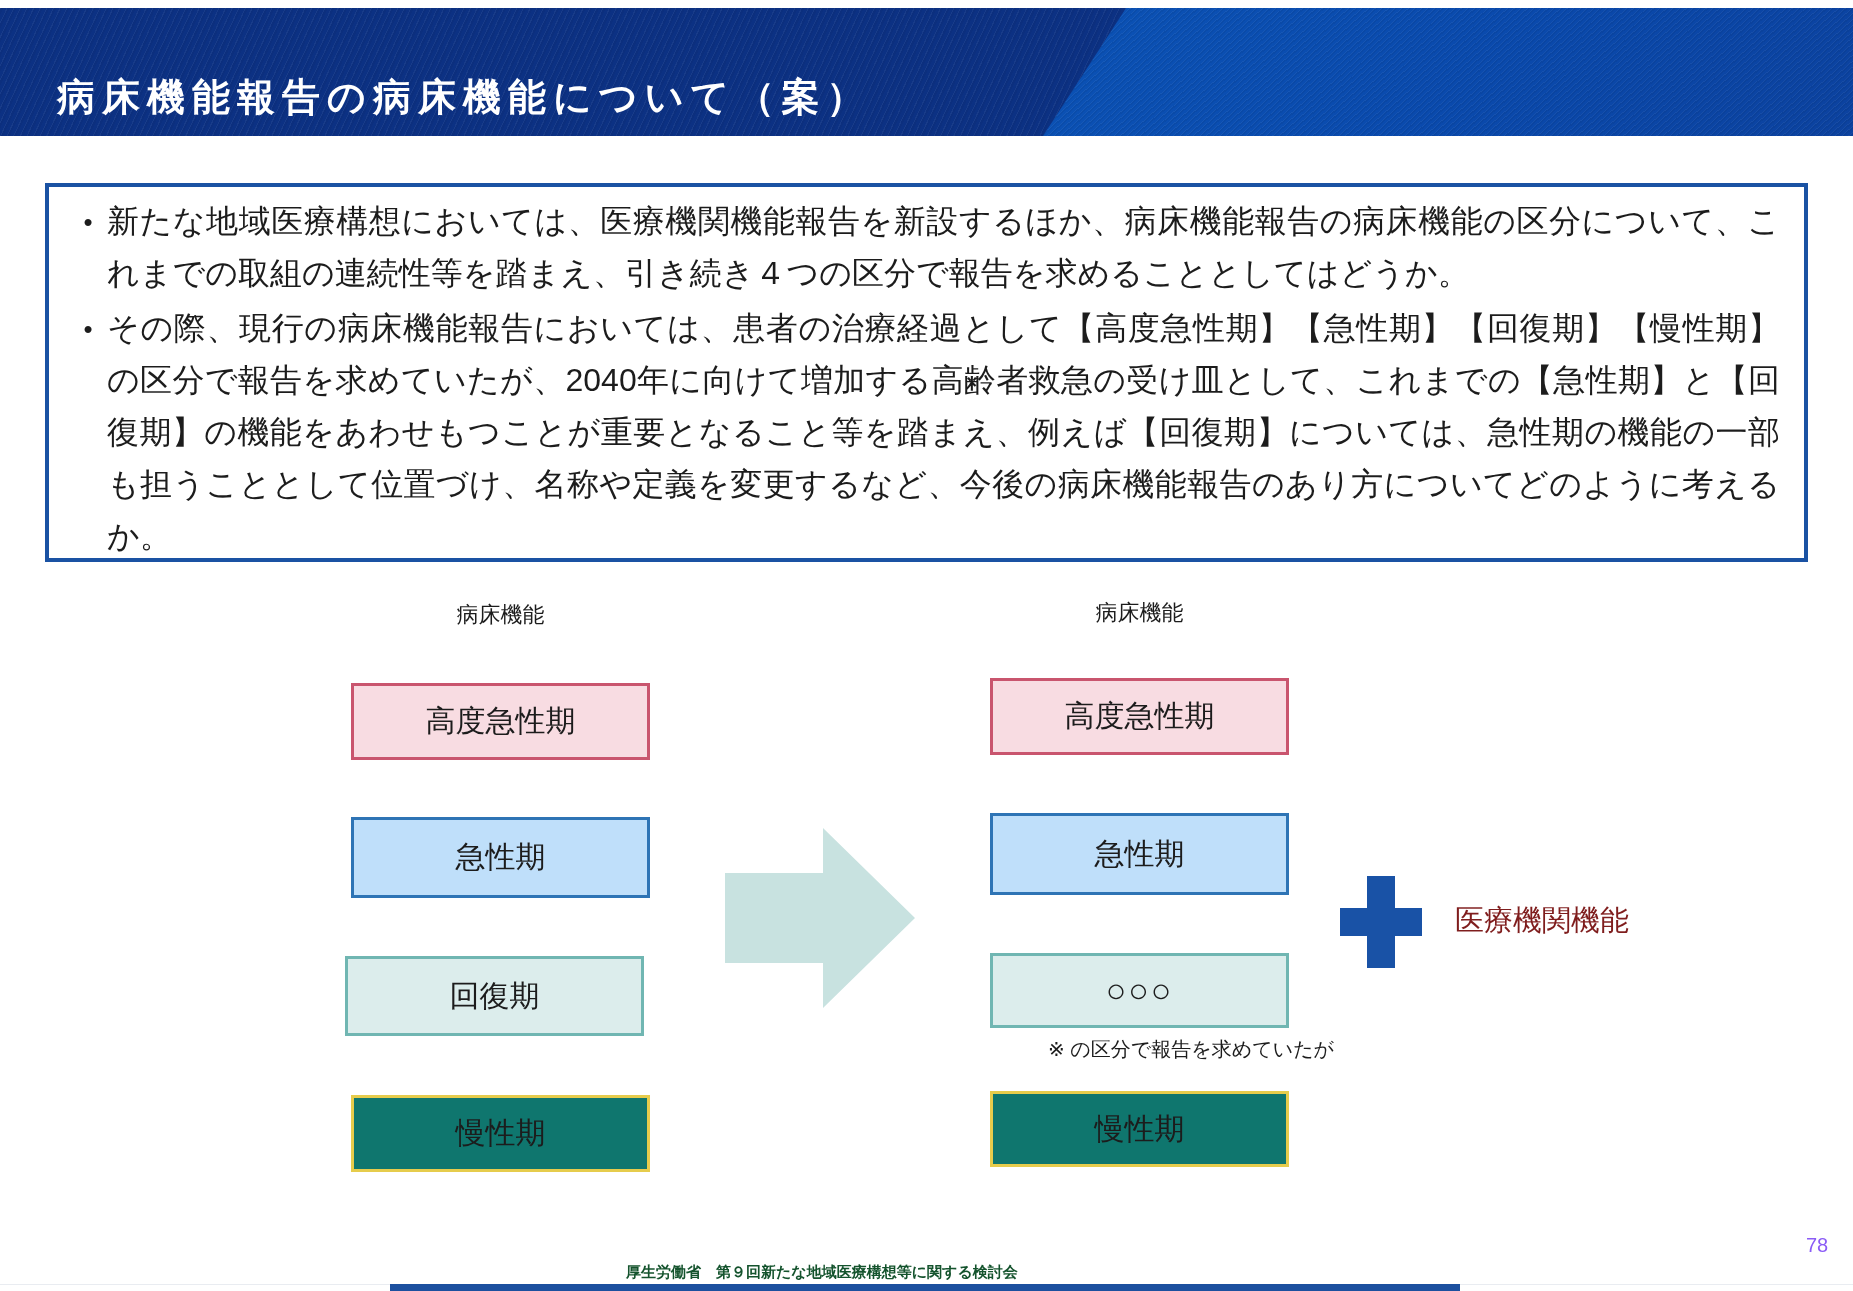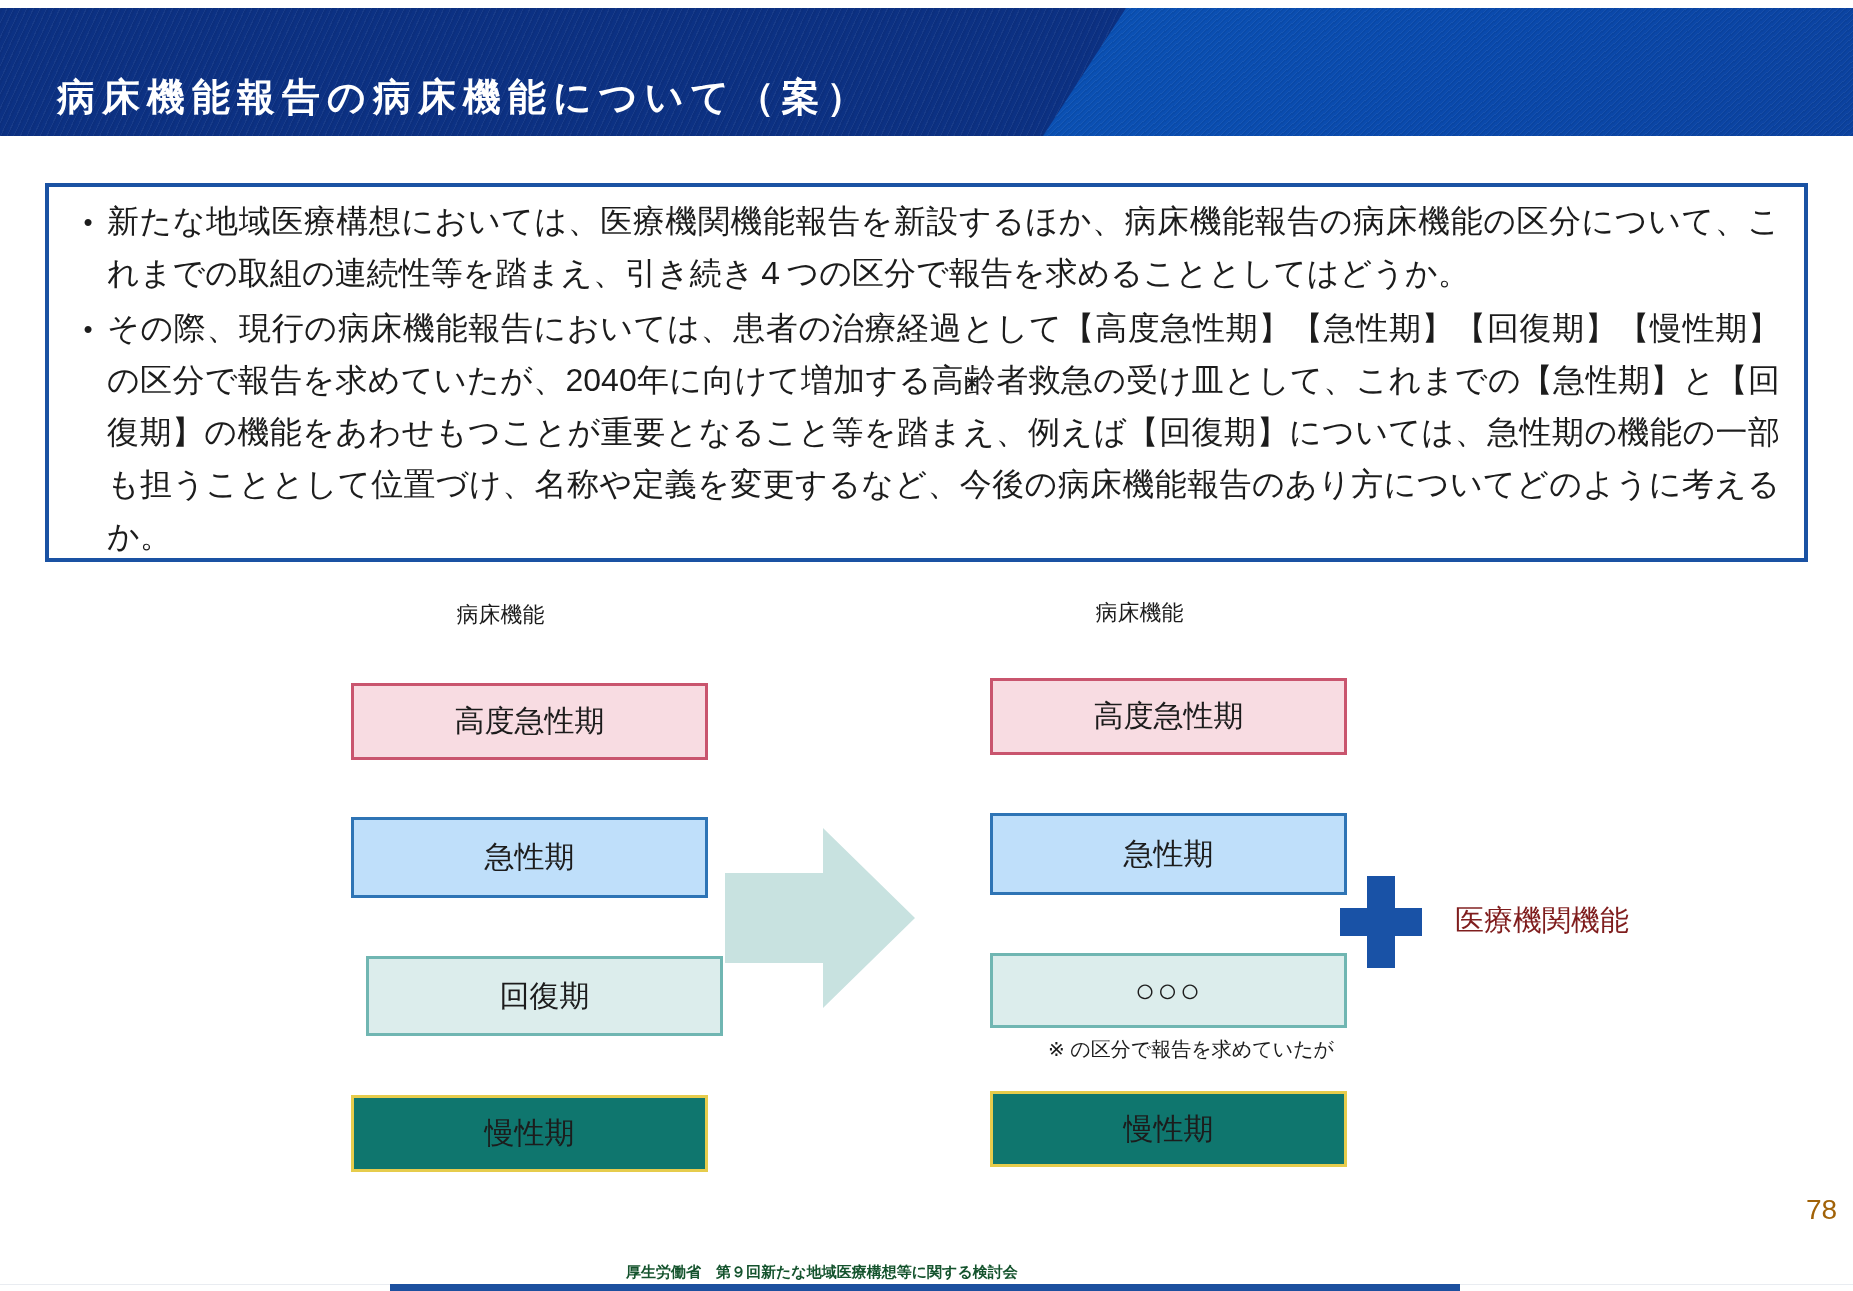--- a/index.html
+++ b/index.html
@@ -49,32 +49,32 @@
 
   
   .col-header{
     position:absolute;width:299px;text-align:center;
     font-size:22px;color:#1c1c1c;white-space:nowrap;
   }
   .col-header.left-col{left:351px;top:600px;}
   .col-header.right-col{left:990px;top:598px;}
 
   .fbox{
-    position:absolute;width:357px;box-sizing:border-box;
+    position:absolute;width:299px;box-sizing:border-box;
     display:flex;align-items:center;justify-content:center;
     font-size:30px;color:#1c1c1c;border:3px solid;
   }
   .fbox.pink  {background:#f8dce2;border-color:#c9556e;}
   .fbox.blue  {background:#bfdffa;border-color:#2e74b5;}
   .fbox.teal  {background:#dcedec;border-color:#70b6b2;}
   .fbox.yellow{background:#0f766e;border-color:#e6cc4c;}
 
   .lbox-1{left:351px;top:683px;height:77px;}
   .lbox-2{left:351px;top:817px;height:81px;}
-  .lbox-3{left:366px;top:956px;height:80px;}
+  .lbox-3{left:345px;top:956px;height:80px;}
   .lbox-4{left:351px;top:1095px;height:77px;}
 
   .rbox-1{left:990px;top:678px;height:77px;}
   .rbox-2{left:990px;top:813px;height:82px;}
   .rbox-3{left:990px;top:953px;height:75px;font-size:34px;letter-spacing:2px;}
   .rbox-4{left:990px;top:1091px;height:76px;}
 
   .box-note{
     position:absolute;left:1048px;top:1036px;
     font-size:20px;color:#1c1c1c;white-space:nowrap;
@@ -86,22 +86,22 @@
     position:absolute;left:1455px;top:901px;
     font-size:29px;color:#7f1d1d;white-space:nowrap;
   }
 
   
   .footer-text{
     position:absolute;left:626px;top:1263px;
     font-size:15px;font-weight:bold;color:#14532d;white-space:nowrap;
   }
   .page-number{
-    position:absolute;left:1806px;top:1194px;
-    font-size:28px;color:#a16207;
+    position:absolute;left:1806px;top:1234px;
+    font-size:20px;color:#8b5cf6;
   }
   .bottom-hairline{
     position:absolute;left:0;top:1284px;width:1853px;height:1px;background:#e9ecf1;
   }
   .bottom-bar{
     position:absolute;left:390px;bottom:0;width:1070px;height:7px;background:#1d509f;
   }
 </style>
 </head>
 <body>

